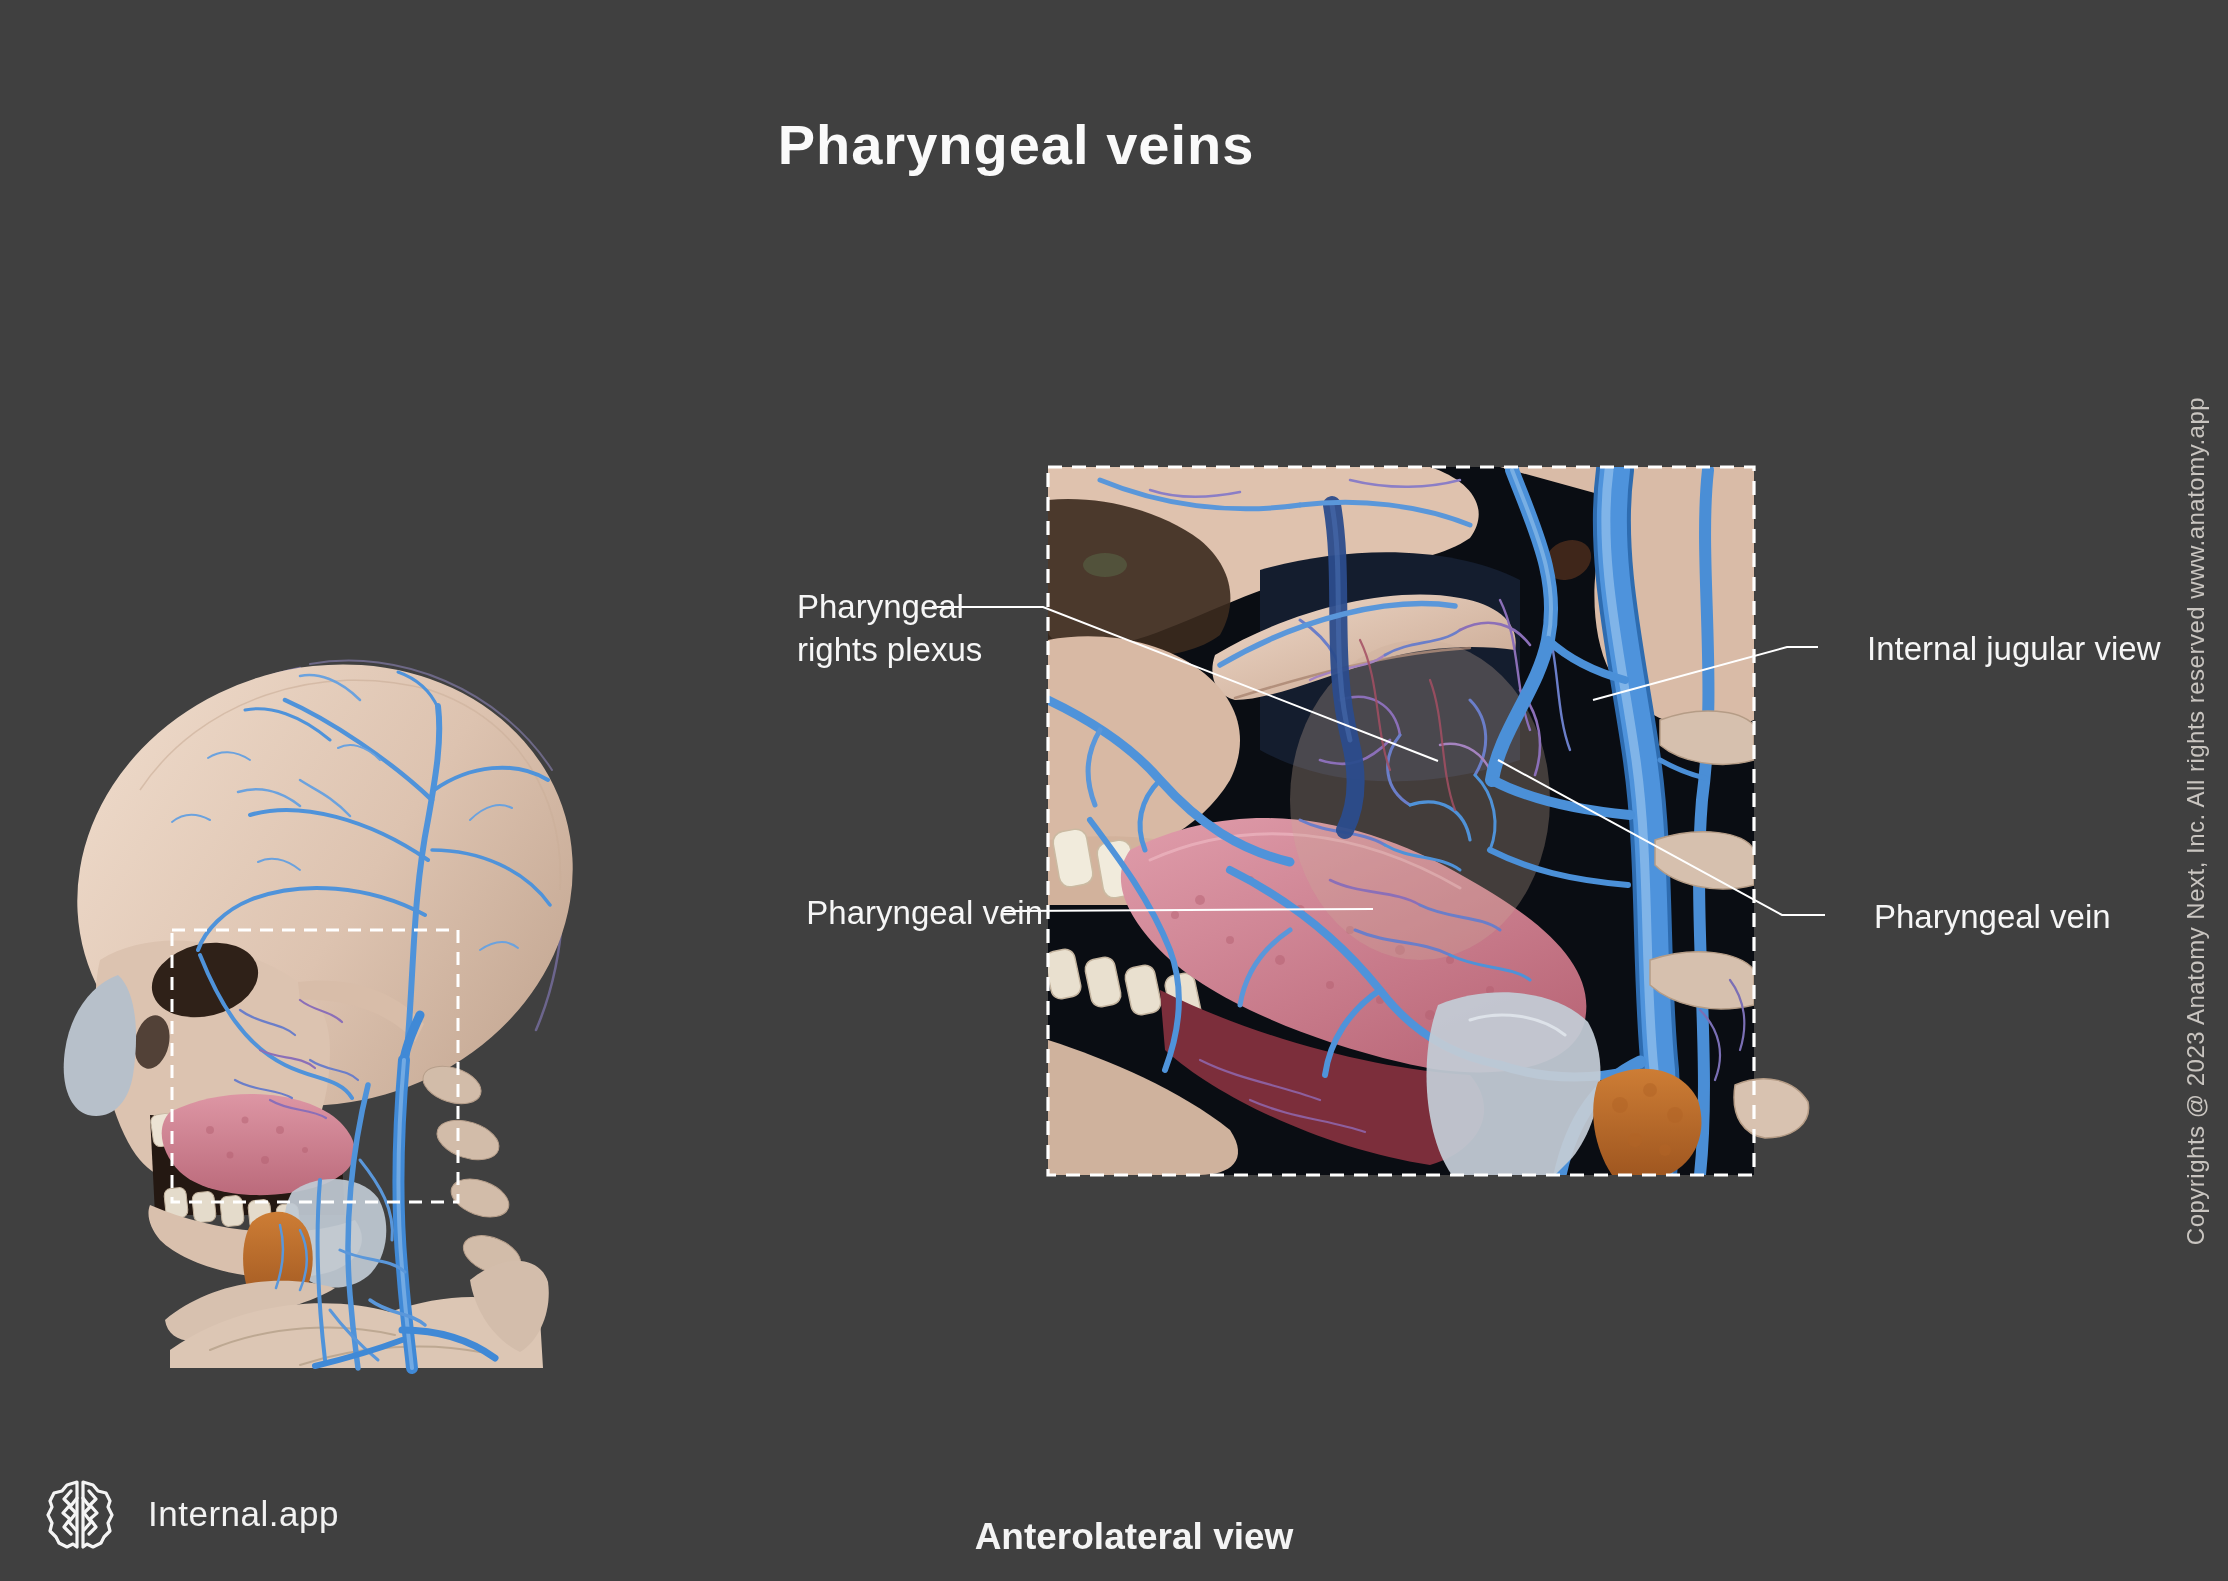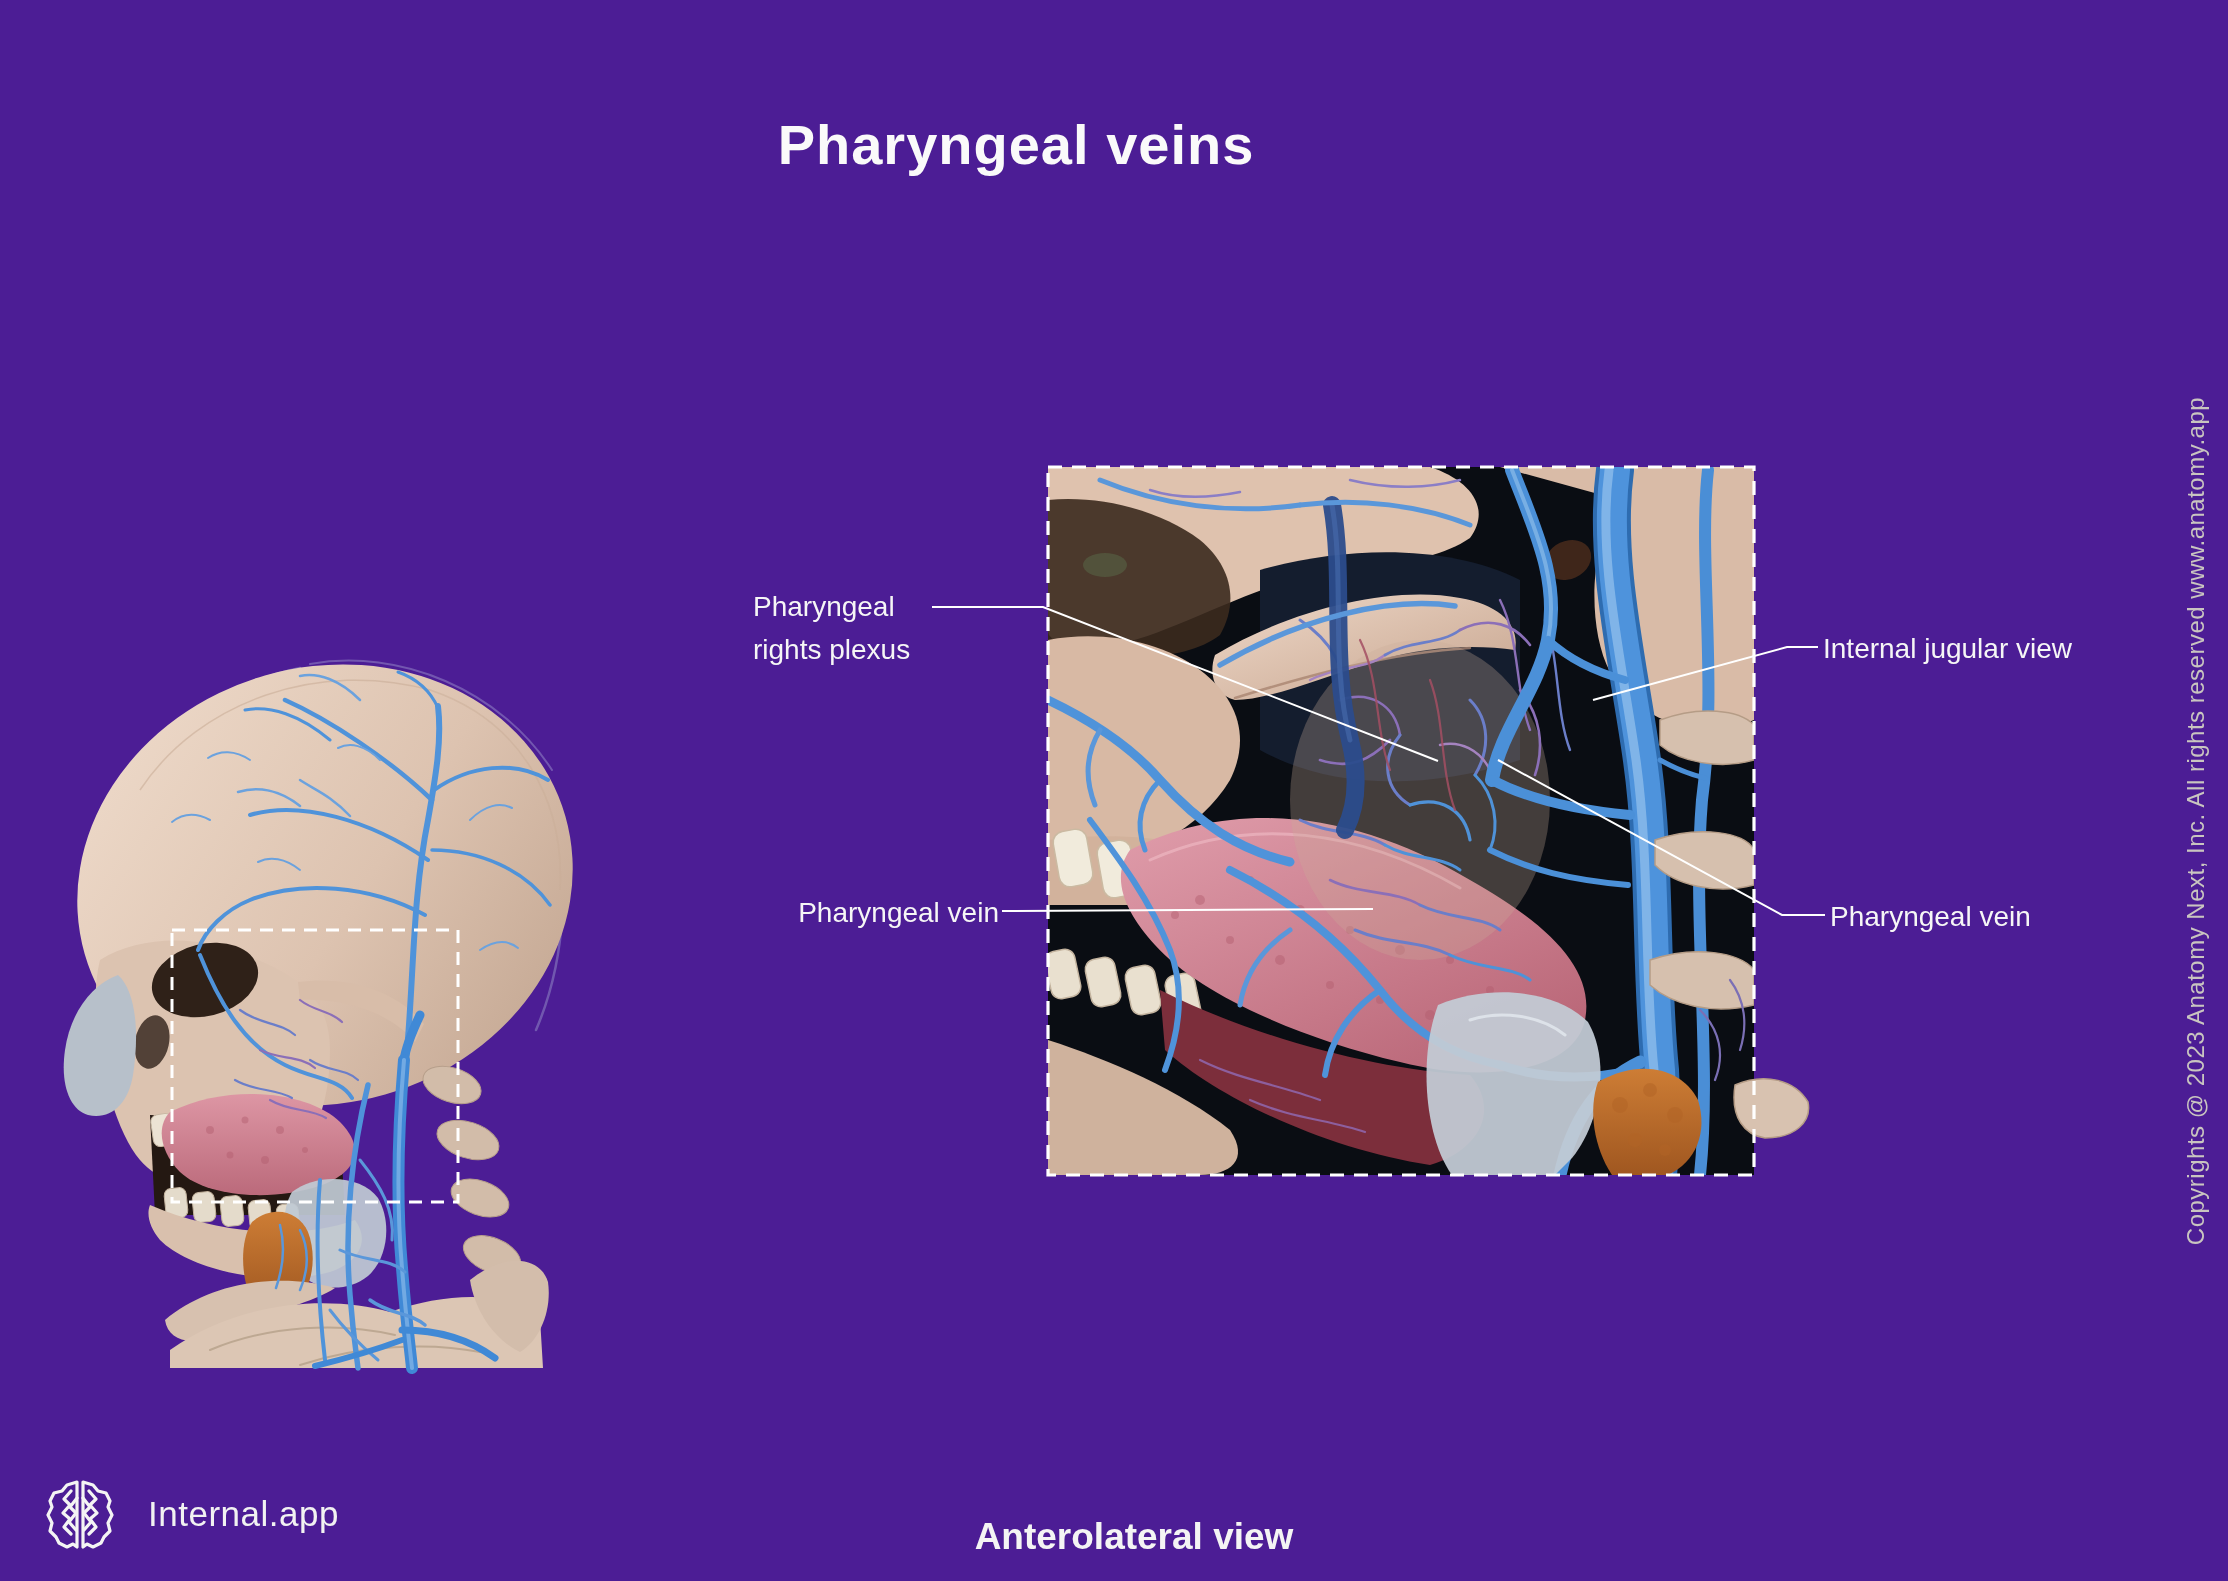--- a/index.html
+++ b/index.html
@@ -1,30 +1,30 @@
 <!DOCTYPE html>
 <html><head>
 <meta charset="utf-8">
 <style>
   html,body{margin:0;padding:0;background:#14161d;}
   .page{
     position:relative;width:2228px;height:1581px;overflow:hidden;
-    background:#4c1d95;font-family:"Liberation Sans",sans-serif;color:#f6f6f6;
+    background:#404040;font-family:"Liberation Sans",sans-serif;color:#f6f6f6;
   }
   .page-title{
     position:absolute;left:1016px;top:74px;transform:translateX(-50%);
     font-size:56px;font-weight:600;letter-spacing:1px;white-space:nowrap;color:#fafafa;
   }
   .caption{
     position:absolute;left:1134px;top:1516px;transform:translateX(-50%);
     font-size:37px;font-weight:700;white-space:nowrap;color:#f4f4f4;
   }
   .anno{
-    position:absolute;font-size:28px;line-height:43px;color:#f6f6f6;
-    white-space:nowrap;z-index:30;
+    position:absolute;font-size:33px;line-height:43px;color:#f6f6f6;
+    white-space:nowrap;z-index:30;margin-left:44px;
   }
   .anno.right-align{text-align:right;}
   .fig{position:absolute;z-index:10;}
   .leaders{position:absolute;left:0;top:0;z-index:20;pointer-events:none;}
   .brand{position:absolute;left:42px;top:1476px;display:flex;align-items:center;gap:30px;z-index:30;}
   .brand-name{font-size:35px;font-weight:400;color:#f2f2f2;letter-spacing:0.5px;}
   .copyright{
     position:absolute;left:1747px;top:806px;width:900px;height:30px;
     transform:rotate(-90deg);text-align:center;font-size:24px;color:#c9c5c0;
     letter-spacing:0.5px;z-index:30;white-space:nowrap;

